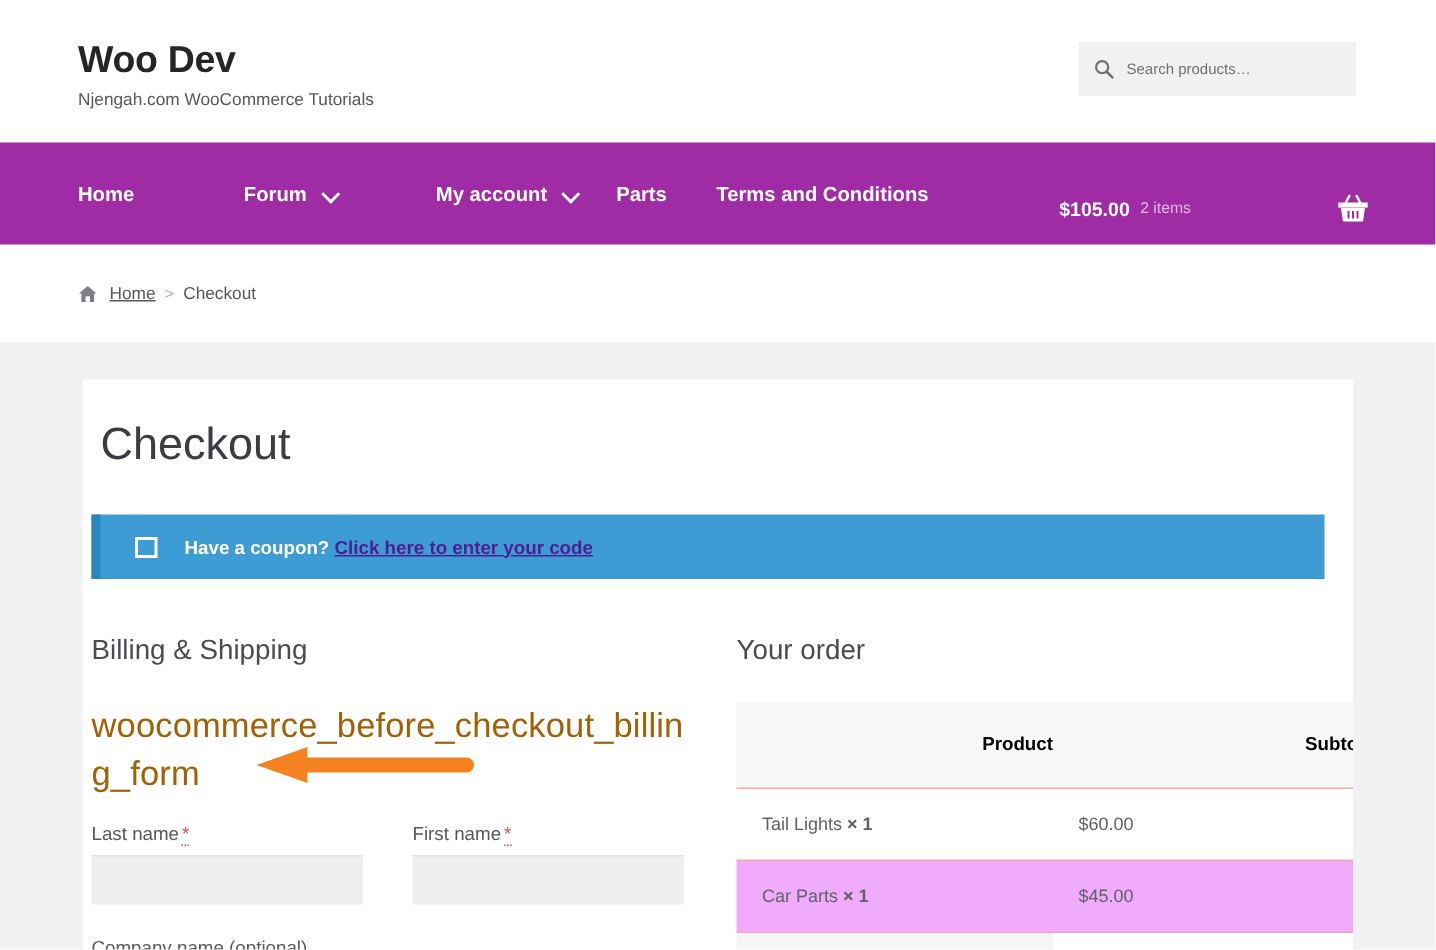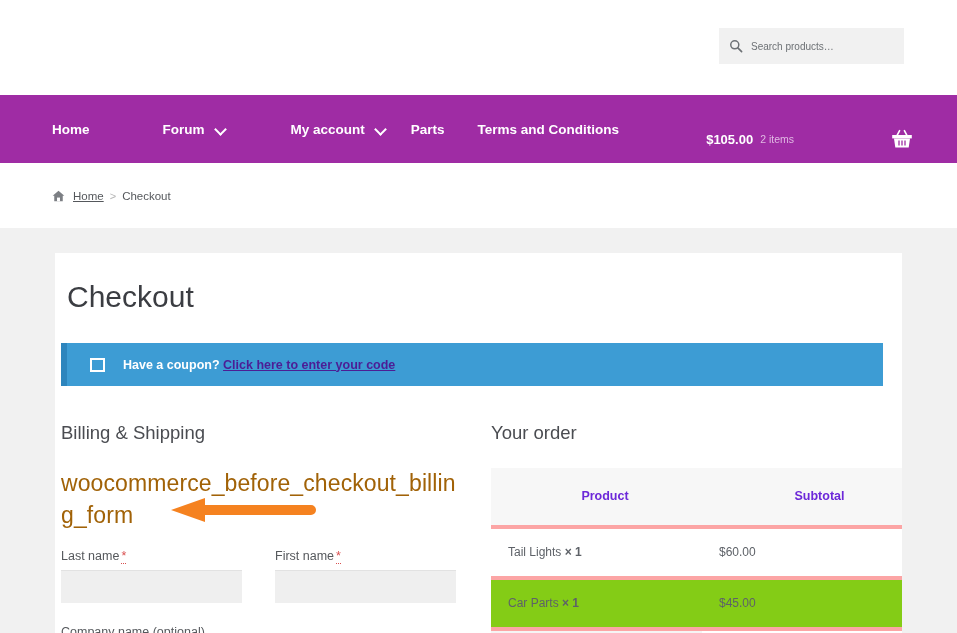--- a/index.html
+++ b/index.html
@@ -297,56 +297,60 @@
   }
 
   
   .order-table {
     width: 395px;
     border-collapse: collapse;
     table-layout: fixed;
     font-size: 12px;
   }
   .order-table th {
-    text-align: center;
+    text-align: right;
     font-size: 12.5px;
     font-weight: bold;
-    color: #6d28d9;
+    color: #000000;
     background: #f7f7f7;
     padding: 21px 0 22px 17px;
     border: none;
   }
   .order-table td {
     font-size: 12px;
     color: #5e6268;
     padding: 16px 0 17px 17px;
-    border-top: 4px solid #fca5a5;
+    border-top: 1px solid #fca5a5;
     vertical-align: middle;
   }
-  .order-table tr.row-alt td { background: #84cc16; }
+  .order-table tr.row-alt td { background: #f0abfc; }
   .order-table td.label-cell-total {
     background: #f5f5f5;
     font-weight: bold;
     color: #4f5257;
     padding-top: 19px;
     padding-bottom: 20px;
   }
   .order-table td.value-cell-total {
     background: #ffffff;
     padding-top: 19px;
     padding-bottom: 20px;
   }
   .col-product { width: 194px; }
   .col-subtotal { width: 201px; }
   .qty { font-weight: bold; color: #5e6268; }
 </style>
 </head>
 <body>
 
 <div class="site-header">
+  <div class="brand">
+    <div class="site-title">Woo Dev</div>
+    <div class="site-tagline">Njengah.com WooCommerce Tutorials</div>
+  </div>
 
   <div class="search-box">
     <svg class="search-icon" viewBox="0 0 16 16">
       <circle cx="6.6" cy="6.6" r="4.6" fill="none" stroke="#6d7175" stroke-width="1.7"></circle>
       <line x1="10.1" y1="10.1" x2="14.4" y2="14.4" stroke="#6d7175" stroke-width="1.9" stroke-linecap="round"></line>
     </svg>
     <span class="search-placeholder">Search products…</span>
   </div>
 </div>
 

